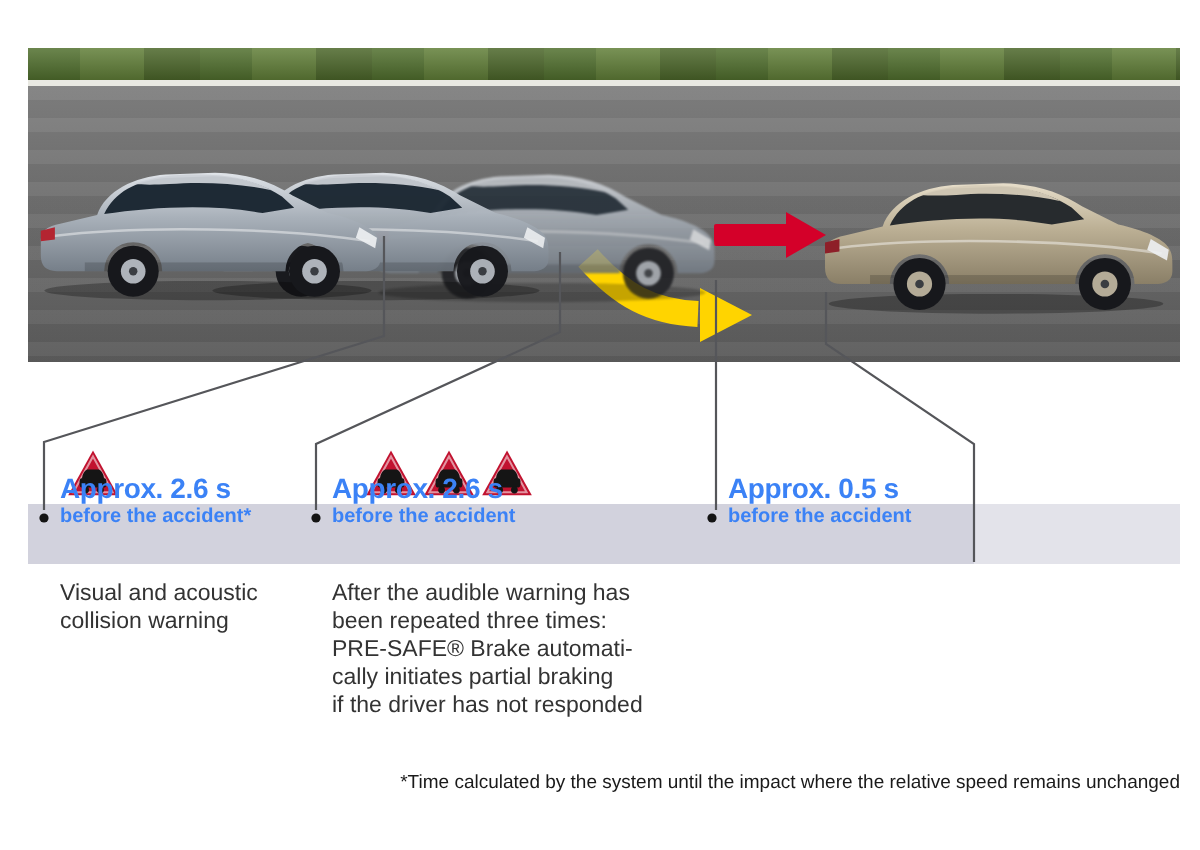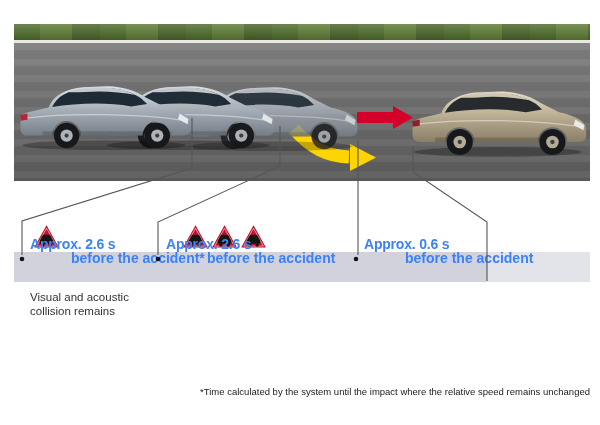--- a/index.html
+++ b/index.html
@@ -24,21 +24,21 @@
   
   .leaders{position:absolute;left:0;top:0;z-index:6;pointer-events:none;}
   
   .band{position:absolute;left:14px;top:252px;width:576px;height:30px;z-index:1;}
   .band-after{position:absolute;left:487px;top:252px;width:103px;height:30px;z-index:1;}
   
   .tri-row{position:absolute;top:224px;display:flex;gap:2px;z-index:2;}
   .tri-row svg{display:block;}
   .hdr{position:absolute;top:237px;z-index:2;color:#3b82f6;}
   .hdr .time{font-size:14px;font-weight:bold;line-height:15px;letter-spacing:-.2px;}
-  .hdr .sub{font-size:14px;font-weight:bold;line-height:13px;margin-left:41px;}
+  .hdr .sub{font-size:10px;font-weight:bold;line-height:13px;}
   .body{position:absolute;top:290px;z-index:2;font-size:11.5px;line-height:14px;color:#333;white-space:pre-line;width:195px;}
   .c1{left:30px;} .c2{left:166px;} .c3{left:364px;}
   .t1{left:33px;} .t2{left:182px;}
   .foot{position:absolute;top:386px;right:10px;z-index:2;font-size:9.5px;color:#1a1a1a;white-space:nowrap;text-align:right;}
 </style>
 </head>
 <body>
 
 <div class="canvas">
 
@@ -189,21 +189,21 @@
   <rect x="6.8" y="15" width="13.4" height="4.8" rx="1.6" fill="#151515"></rect>
   <circle cx="9.8" cy="21" r="1.7" fill="#151515"></circle>
   <circle cx="17.2" cy="21" r="1.7" fill="#151515"></circle>
 </svg>
     </div>
   <div class="hdr c1">
     <div class="time">Approx. 2.6 s</div>
     <div class="sub">before the accident*</div>
   </div>
   <div class="body c1">Visual and acoustic
-collision remains</div>
+collision warning</div>
 
   <div class="tri-row t2">
 <svg width="27" height="26" viewBox="0 0 27 26">
   <path d="M13.5 1.2 L25.9 23.6 L1.1 23.6 Z" fill="#c1122f"></path>
   <path d="M13.5 4.2 L23.3 22.1 L3.7 22.1 Z" fill="none" stroke="rgba(255,255,255,.55)" stroke-width="1"></path>
   <path d="M8 15 Q8.6 11.6 10.5 10.8 L16.5 10.8 Q18.4 11.6 19 15 Z" fill="#151515"></path>
   <rect x="6.8" y="15" width="13.4" height="4.8" rx="1.6" fill="#151515"></rect>
   <circle cx="9.8" cy="21" r="1.7" fill="#151515"></circle>
   <circle cx="17.2" cy="21" r="1.7" fill="#151515"></circle>
 </svg>
@@ -221,21 +221,26 @@
   <path d="M8 15 Q8.6 11.6 10.5 10.8 L16.5 10.8 Q18.4 11.6 19 15 Z" fill="#151515"></path>
   <rect x="6.8" y="15" width="13.4" height="4.8" rx="1.6" fill="#151515"></rect>
   <circle cx="9.8" cy="21" r="1.7" fill="#151515"></circle>
   <circle cx="17.2" cy="21" r="1.7" fill="#151515"></circle>
 </svg>
     </div>
   <div class="hdr c2">
     <div class="time">Approx. 2.6 s</div>
     <div class="sub">before the accident</div>
   </div>
+  <div class="body c2">After the audible warning has
+been repeated three times:
+PRE-SAFE® Brake automati-
+cally initiates partial braking
+if the driver has not responded</div>
 
   <div class="hdr c3">
-    <div class="time">Approx. 0.6 s</div>
+    <div class="time">Approx. 0.5 s</div>
     <div class="sub">before the accident</div>
   </div>
 
   <div class="foot">*Time calculated by the system until the impact where the relative speed remains unchanged</div>
 
 </div>
 
 </body></html>

